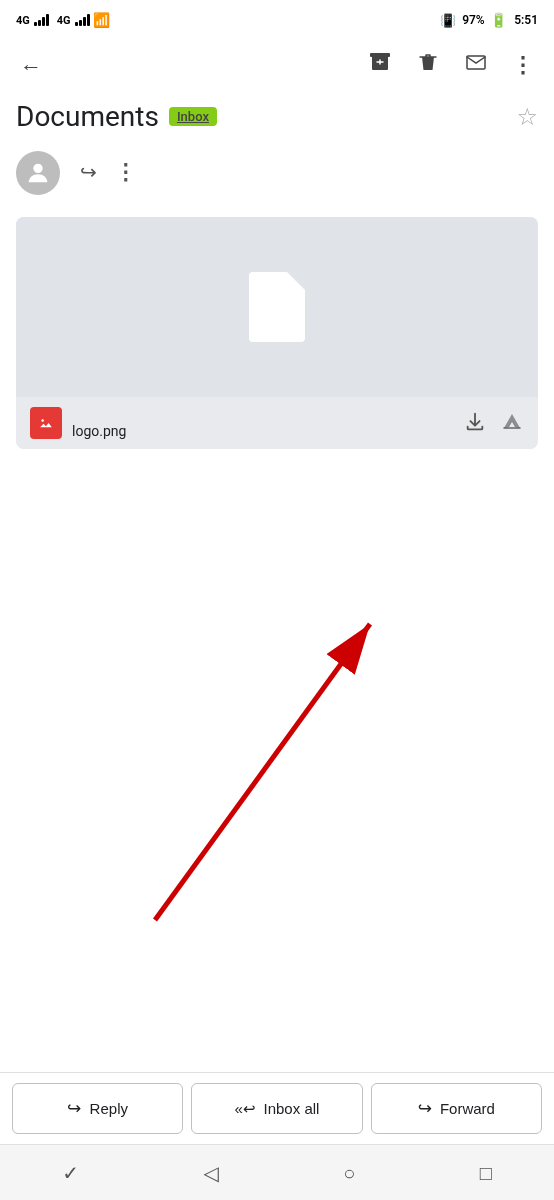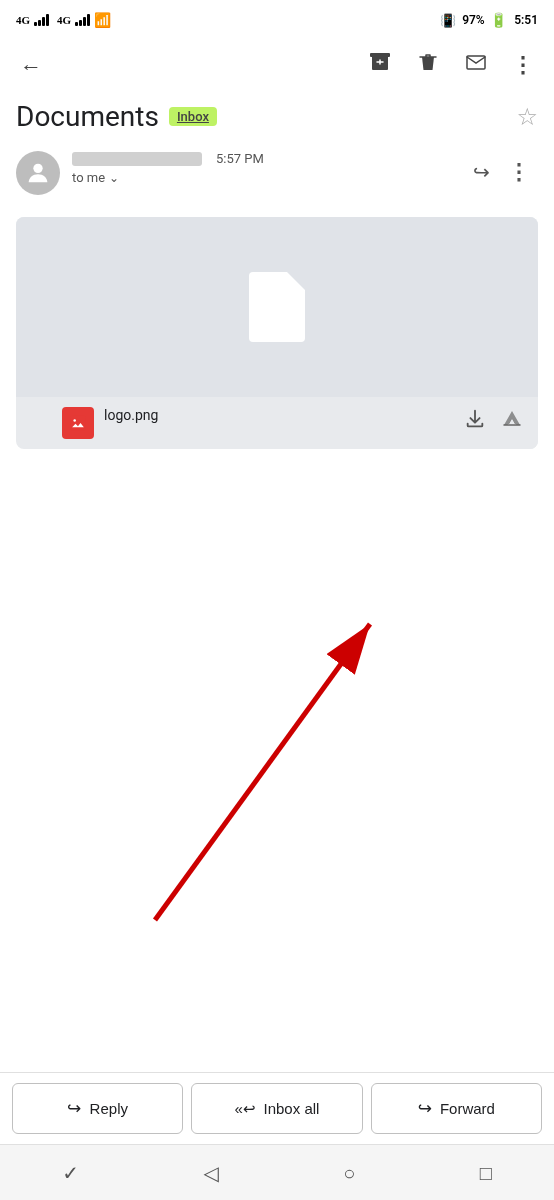--- a/index.html
+++ b/index.html
@@ -21,21 +21,20 @@
       padding: 8px 16px 4px 16px;
       height: 36px;
     }
     .status-left {
       display: flex;
       align-items: center;
       gap: 4px;
       font-size: 12px;
       font-weight: 600;
       color: #000;
-      font-family: Liberation Serif, serif;
     }
     .status-right {
       display: flex;
       align-items: center;
       gap: 6px;
       font-size: 12px;
       font-weight: 600;
       color: #000;
     }
     .signal-bar {
@@ -81,21 +80,21 @@
       align-items: center;
       padding: 8px 16px 8px 16px;
       gap: 10px;
     }
     .email-subject {
       font-size: 28px;
       font-weight: 400;
       color: #202124;
     }
     .inbox-badge {
-      background: #bef264;
+      background: #84cc16;
       border-radius: 4px;
       padding: 2px 8px;
       font-size: 13px;
       color: #444;
       font-weight: 500;
       text-decoration: underline;
     }
     .star-icon {
       margin-left: auto;
       font-size: 24px;
@@ -192,25 +191,24 @@
       position: absolute;
       top: 0;
       right: 0;
       width: 18px;
       height: 18px;
       background: #e0e3e8;
       clip-path: polygon(0 0, 100% 100%, 100% 0);
     }
     .attachment-bar {
       display: flex;
-      align-items: flex-start;
+      align-items: flex-end;
       padding: 10px 14px;
       gap: 10px;
       background: #e8eaed;
-      margin-left: 32px;
     }
     .attach-file-thumb {
       width: 32px;
       height: 32px;
       background: #e53935;
       border-radius: 4px;
       display: flex;
       align-items: center;
       justify-content: center;
       flex-shrink: 0;
@@ -364,30 +362,20 @@
   <span class="star-icon">☆</span>
 </div>
 
 <div class="sender-row">
   <div class="avatar">
     <svg viewBox="0 0 24 24" fill="#fff" xmlns="http://www.w3.org/2000/svg">
       <circle cx="12" cy="8" r="4" fill="#fff"></circle>
       <path d="M4 20c0-4 3.6-7 8-7s8 3 8 7" fill="#fff"></path>
     </svg>
   </div>
-  <div class="sender-info">
-    <div class="sender-name-row">
-      <div class="sender-name-blur"></div>
-      <span class="sender-time">5:57 PM</span>
-    </div>
-    <div class="sender-to">
-      <span>to me</span>
-      <span style="font-size:12px;">⌄</span>
-    </div>
-  </div>
   <div class="sender-actions">
     <span class="sender-action-btn" style="font-size:20px;transform:scaleX(-1);display:inline-block;">↩</span>
     <span class="sender-action-btn" style="font-size:22px;font-weight:700;">⋮</span>
   </div>
 </div>
 
 <div class="attachment-card">
   <div class="attachment-preview">
     <div class="file-icon">
       

